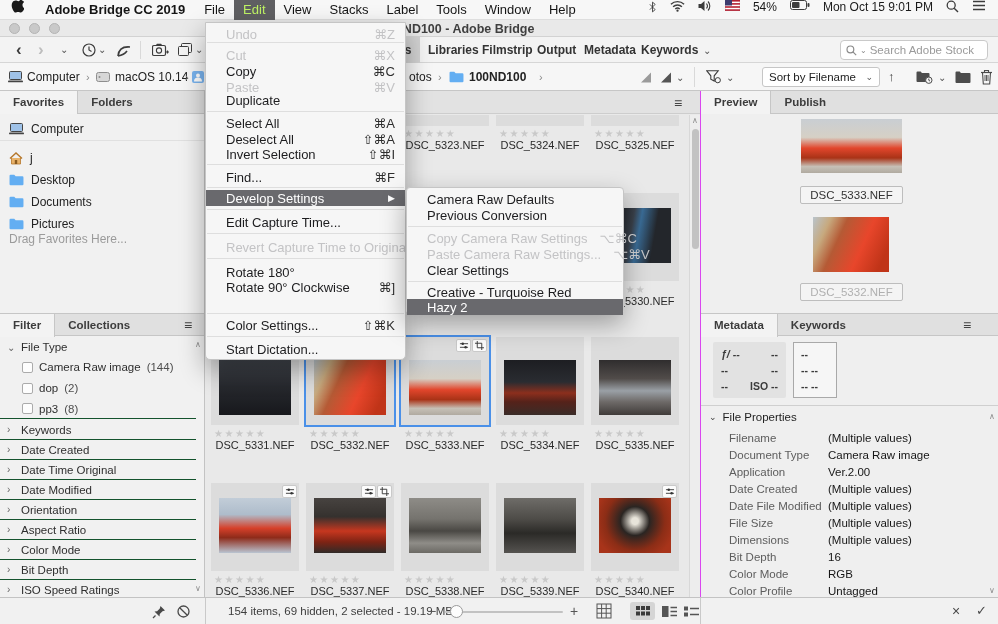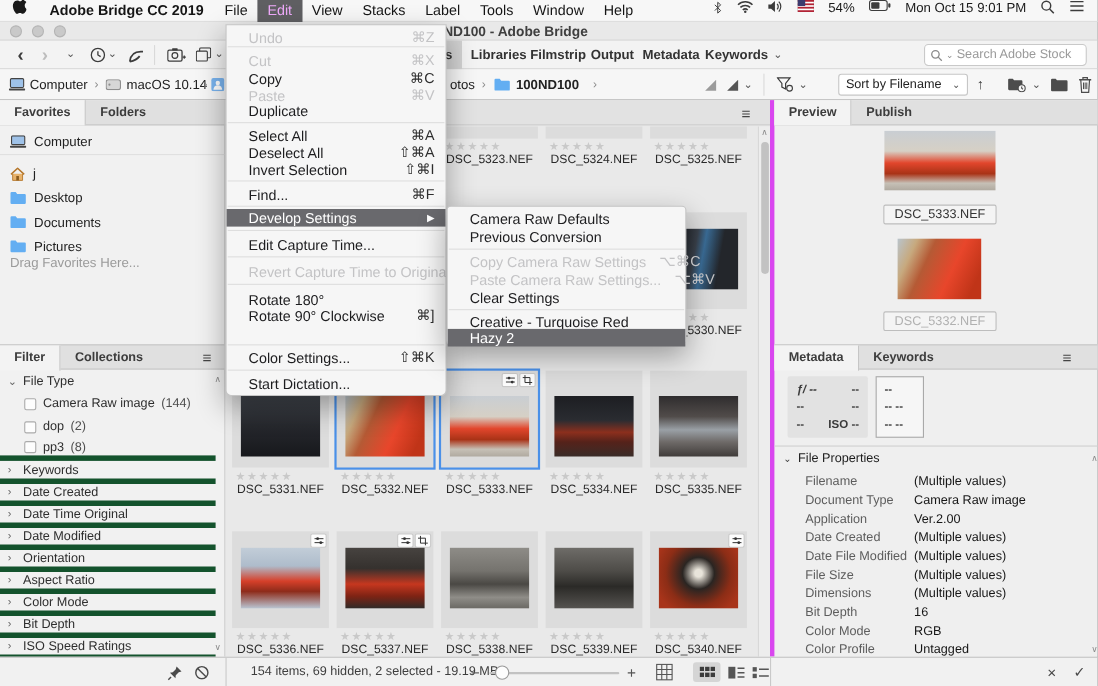--- a/index.html
+++ b/index.html
@@ -10,21 +10,21 @@
     background:#e9e9e9; color:#1d1d1f; user-select:none;
   }
   .abs { position:absolute; }
   svg { display:block; }
 
   
   .menubar { position:absolute; left:0; top:0; width:998px; height:20px; background:#f7f7f7;
              display:flex; align-items:center; font-size:13px; border-bottom:1px solid #dedede; }
   .mb-item { padding:0 9px; height:20px; line-height:20px; color:#151515; }
   .mb-app  { font-weight:bold; padding:0 10px; }
-  .mb-item.active { background:#5f5f62; color:#f0abfc; }
+  .mb-item.active { background:#5f5f62; color:#bef264; }
   .mb-right { position:absolute; right:0; top:0; height:20px; display:flex; align-items:flex-start; gap:13px; padding-right:12px; }
   .mb-right .txt { font-size:12px; color:#1a1a1a; }
 
   
   .titlebar { position:absolute; left:0; top:20px; width:998px; height:17px; background:#e9e9e9; border-bottom:1px solid #d2d2d2; }
   .tl { position:absolute; top:3px; width:11px; height:11px; border-radius:50%; background:#c9c9c9; border:1px solid #b4b4b4; }
   .win-title { position:absolute; top:1px; left:363px; height:16px; display:flex; align-items:center; gap:5px;
                font-size:12.5px; font-weight:bold; color:#3f3f3f; }
 
   
@@ -44,33 +44,33 @@
   .pathbar { position:absolute; left:0; top:63px; width:998px; height:28px; background:#f6f6f6; border-bottom:1px solid #c6c6c6; }
   .crumb { font-size:12px; color:#222; }
   .crumb.bold { font-weight:bold; }
   .csep { font-size:11px; color:#8a8a8a; }
   .sortsel { position:absolute; left:762px; top:4px; width:118px; height:20px; background:#fff; border:1px solid #c6c6c6;
              border-radius:3px; font-size:11.5px; color:#222; display:flex; align-items:center; justify-content:space-between; padding:0 6px; }
 
   
   .sidebar   { position:absolute; left:0;   top:91px; width:205px; height:506px; background:#f1f1f1; border-right:1px solid #c3c3c3; }
   .content   { position:absolute; left:205px; top:91px; width:495px; height:506px; background:#e9e9e9; }
-  .rightpane { position:absolute; left:700px; top:91px; width:298px; height:506px; background:#efefef; border-left:4px solid #d946ef; }
+  .rightpane { position:absolute; left:700px; top:91px; width:298px; height:506px; background:#efefef; border-left:1px solid #d946ef; }
 
   .tabbar { position:absolute; left:0; right:0; height:23px; background:#e0e0e0; border-bottom:1px solid #c6c6c6; display:flex; }
   .tab { height:23px; line-height:23px; padding:0 13px; font-size:11.5px; font-weight:bold; color:#3c3c3c; }
   .tab.active { background:#f3f3f3; border-right:1px solid #c6c6c6; border-left:1px solid #c6c6c6; }
   .tab.active:first-child { border-left:none; }
   .panel-menu { position:absolute; font-size:14px; font-weight:bold; color:#444; line-height:14px; }
 
   .fav-row { position:absolute; left:0; width:204px; height:22px; display:flex; align-items:center; gap:7px; padding-left:9px; font-size:12px; color:#222; }
   .hint { position:absolute; left:9px; font-size:12px; color:#9b9b9b; }
 
   .flt-row { position:absolute; left:0; width:196px; height:20px; display:flex; align-items:center; gap:6px; padding-left:7px;
-             font-size:11.5px; color:#2e2e2e; border-bottom:5px solid #14532d; }
+             font-size:11.5px; color:#2e2e2e; border-bottom:1px solid #14532d; }
   .flt-row .dis { font-size:10px; color:#666; width:8px; }
   .cb { width:11px; height:11px; border:1px solid #ababab; background:#fdfdfd; border-radius:2px; }
   .cnt { color:#4e4e4e; }
 
   
   .cell { position:absolute; width:88px; }
   .ph { position:relative; width:88px; height:88px; background:#dcdcdc; }
   .ph.sel { box-shadow:0 0 0 2px #4a90e8; }
   .timg { position:absolute; left:8px; width:72px; height:55px; }
   .stars { font-size:10px; letter-spacing:1.5px; color:#c9c9c9; padding-left:3px; white-space:nowrap; }

